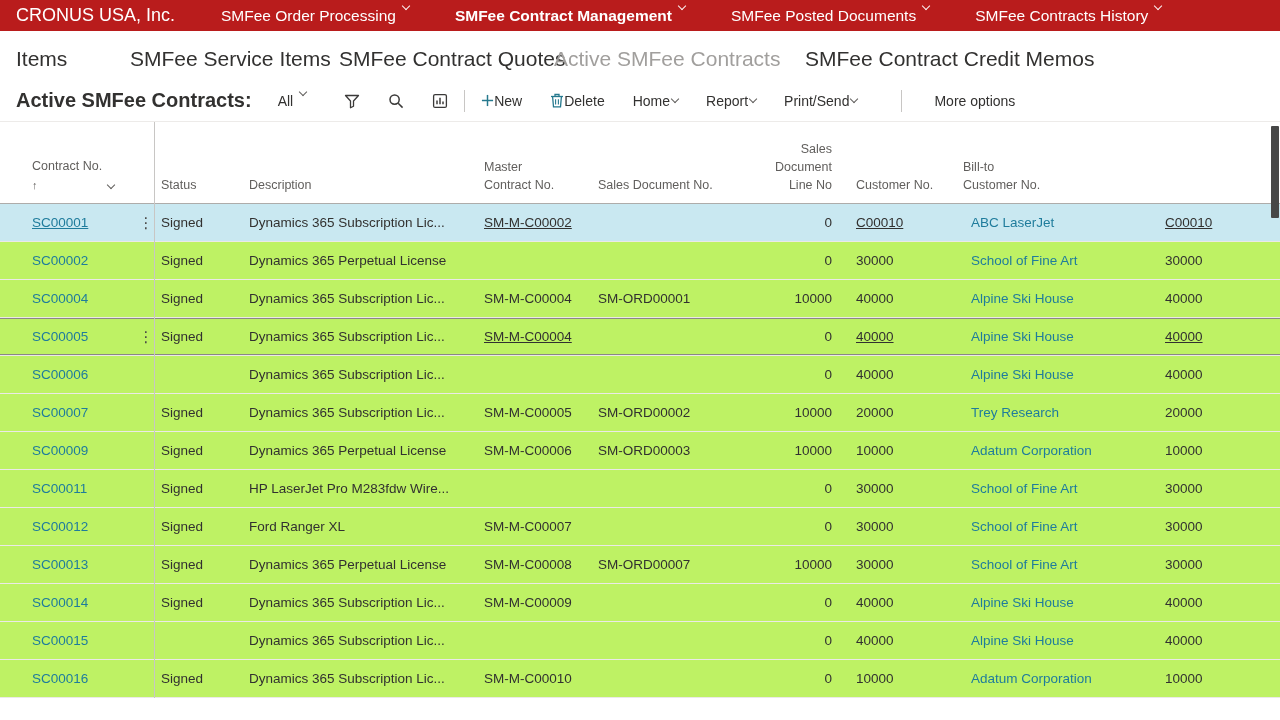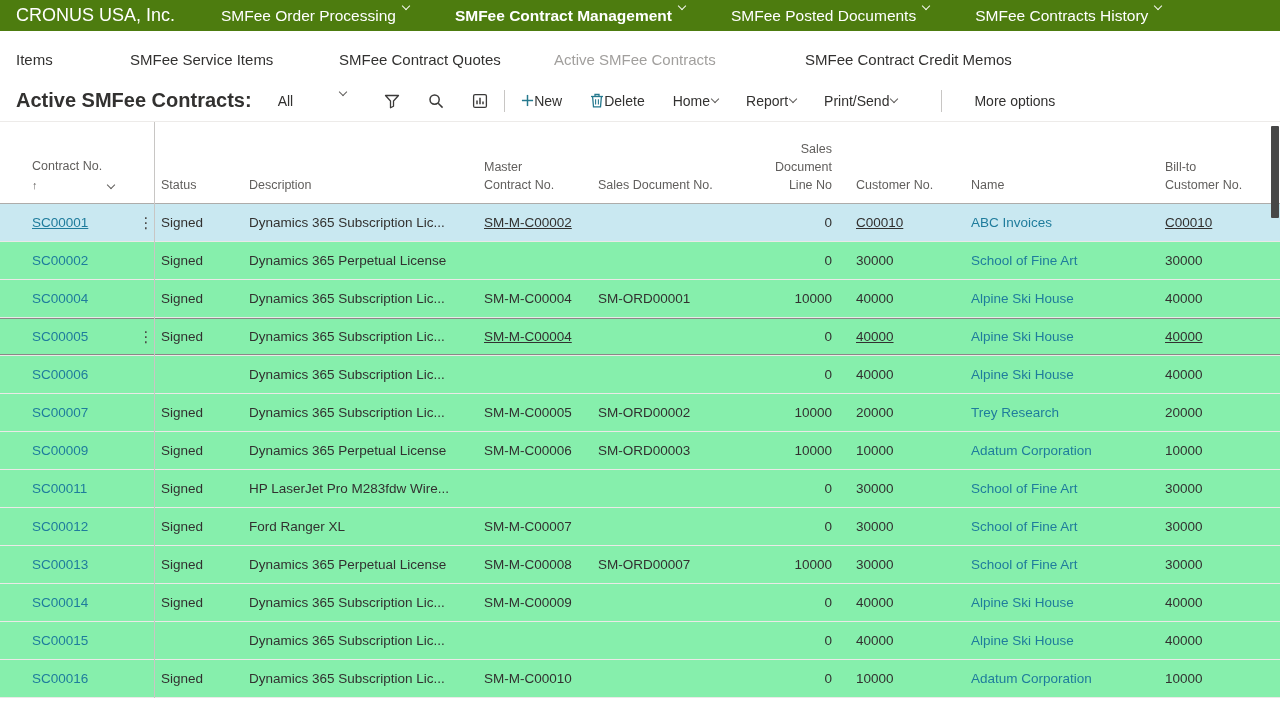--- a/index.html
+++ b/index.html
@@ -8,35 +8,35 @@
     width:1280px; height:720px; overflow:hidden;
     font-family:"Liberation Sans","DejaVu Sans",sans-serif;
     color:#323130; background:#fff;
   }
   .chev {
     display:inline-block; width:6px; height:6px;
     border-right:1.5px solid currentColor; border-bottom:1.5px solid currentColor;
     transform:rotate(45deg); vertical-align:middle; margin-left:7px; margin-top:-4px;
   }
   
-  .topbar { height:31px; background:#4d7c0f; color:#fff; display:flex; align-items:center; padding:0 16px; }
+  .topbar { height:31px; background:#b91c1c; color:#fff; display:flex; align-items:center; padding:0 16px; }
   .company { font-size:18px; white-space:nowrap; }
   .topmenu { margin-left:46px; font-size:15.5px; display:flex; align-items:flex-start; white-space:nowrap; cursor:pointer; }
   .topmenu.active { font-weight:700; }
   .topmenu .chev { opacity:.95; }
   
   .subnav { padding:13px 0 6px 16px; background:#fff; }
-  .subnav-row { display:flex; height:30px; align-items:center; font-size:15px; }
+  .subnav-row { display:flex; height:30px; align-items:center; font-size:21px; }
   .sn-col0 { width:114px; } .sn-col1 { width:209px; } .sn-col2 { width:215px; } .sn-col3 { width:223px; } .sn-col4 { width:auto;margin-left:28px; }
   .sn { cursor:pointer; color:#323130; white-space:nowrap; }
   .sn.current { color:#a19f9d; cursor:default; }
   
   .toolbar { height:42px; display:flex; align-items:center; padding:0 16px; font-size:14px; border-bottom:1px solid #edebe9; }
   .tb-label { font-weight:700; font-size:20px; white-space:nowrap; }
-  .tb-all { margin-left:26px; display:flex; cursor:pointer;gap:40px; }
+  .tb-all { margin-left:26px; display:flex; cursor:pointer; }
   .tb-all .chev { color:#605e5c; }
   .tb-icons { margin-left:38px; display:flex; align-items:center; gap:28px; color:#3b3a39; }
   .tb-icon { cursor:pointer; display:flex; align-items:center; }
   .tb-divider { width:1px; height:22px; background:#c8c6c4; margin:0 16px; }
   .tb-action { display:flex; align-items:center; margin-right:28px; cursor:pointer; white-space:nowrap; }
   .act-icon { color:#26798e; display:flex; align-items:center; }
   .tb-action .chev { color:#605e5c; margin-left:2px; }
   .tb-more { margin-left:16px; cursor:pointer; white-space:nowrap; }
   
   .grid { position:relative; }
@@ -50,21 +50,21 @@
   .c-lineno   { width:128px; text-align:right; padding-right:8px; }
   .c-custno   { width:123px; padding-left:16px; }
   .c-name     { width:202px; padding-left:8px; }
   .c-billto   { width:115px; padding-right:23px; }
   .grid-head { height:82px; display:flex; align-items:flex-end; color:#605e5c; font-size:12.5px; border-bottom:1px solid #aeacaa; }
   .grid-head .cell { padding-bottom:9px; cursor:pointer; }
   .grid-head .cell div { line-height:18px; }
   .sortrow { display:flex; align-items:center; justify-content:space-between; width:82px; margin-top:1px; }
   .sort-arrow { font-size:11px; }
   .hchev { color:#605e5c; margin:0; }
-  .row { height:38px; display:flex; align-items:center; border-bottom:1px solid #ebe9e7; font-size:13.5px; background:#86efac; cursor:default; }
+  .row { height:38px; display:flex; align-items:center; border-bottom:1px solid #ebe9e7; font-size:13.5px; background:#bef264; cursor:default; }
   .row.selected { background:#c9e8f1; }
   .row.focused { box-shadow: inset 0 1px 0 #8a8886, inset 0 -1px 0 #8a8886; }
   .link { color:#1f7c9c; cursor:pointer; }
   .u { text-decoration:underline; }
   .menu-dots { color:#484644; font-size:15px; cursor:pointer; display:inline-block; width:16px; text-align:center; font-family:"DejaVu Sans",sans-serif; }
   .freeze { position:absolute; left:154px; top:0; bottom:0; width:1px; background:#c8c6c4; z-index:5; pointer-events:none; }
   .vscroll { position:absolute; right:0; top:0; bottom:0; width:10px; z-index:6; }
   .vthumb { position:absolute; right:1px; top:4px; width:8px; height:92px; background:#474747; border-radius:1px; cursor:pointer; }
 </style>
 </head>
@@ -189,39 +189,36 @@
         <div>Sales Document No.</div>
       </div>
     <div class="cell c-lineno">
       <div>Sales</div>
       <div>Document</div>
       <div>Line No</div>
     </div>
     <div class="cell c-custno">
         <div>Customer No.</div>
       </div>
-    <div class="cell c-name">
-        <div>Name</div>
-      </div>
     <div class="cell c-billto">
       <div>Bill-to</div>
       <div>Customer No.</div>
     </div>
   </div>
   <div class="grid-body">
       <div class="row selected">
         <div class="cell c-contract"><span class="link u">SC00001</span></div>
         <div class="cell c-menu"><span class="menu-dots">⋮</span></div>
         <div class="cell c-status"><span>Signed</span></div>
         <div class="cell c-desc"><span>Dynamics 365 Subscription Lic...</span></div>
         <div class="cell c-master"><span class="u">SM-M-C00002</span></div>
         <div class="cell c-salesdoc"><span></span></div>
         <div class="cell c-lineno"><span>0</span></div>
         <div class="cell c-custno"><span class="u">C00010</span></div>
-        <div class="cell c-name"><span class="link">ABC Invoices</span></div>
+        <div class="cell c-name"><span class="link">ABC LaserJet</span></div>
         <div class="cell c-billto"><span class="u">C00010</span></div>
       </div>
       <div class="row">
         <div class="cell c-contract"><span class="link">SC00002</span></div>
         <div class="cell c-menu"></div>
         <div class="cell c-status"><span>Signed</span></div>
         <div class="cell c-desc"><span>Dynamics 365 Perpetual License</span></div>
         <div class="cell c-master"><span></span></div>
         <div class="cell c-salesdoc"><span></span></div>
         <div class="cell c-lineno"><span>0</span></div>

